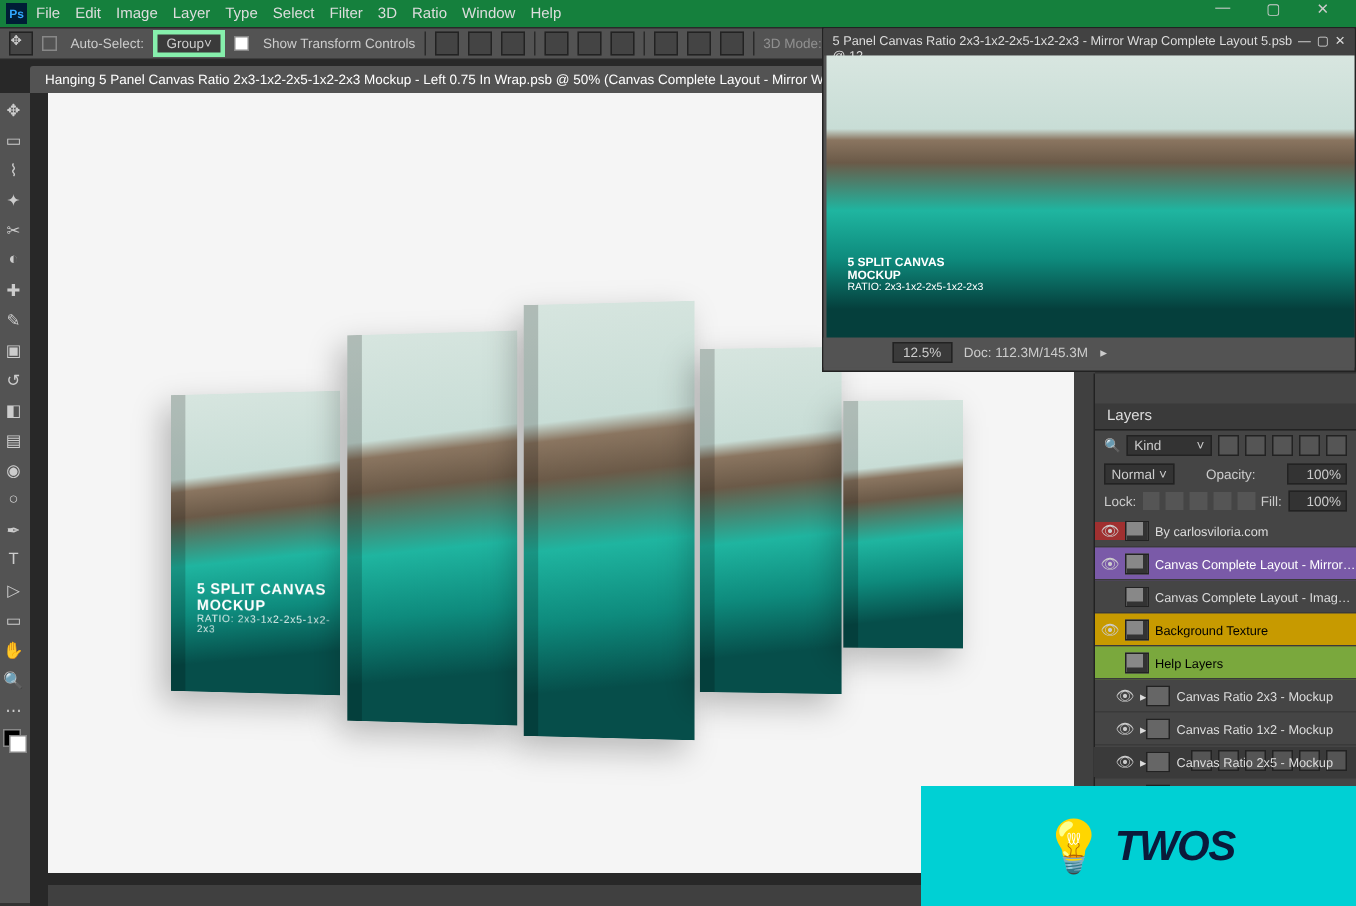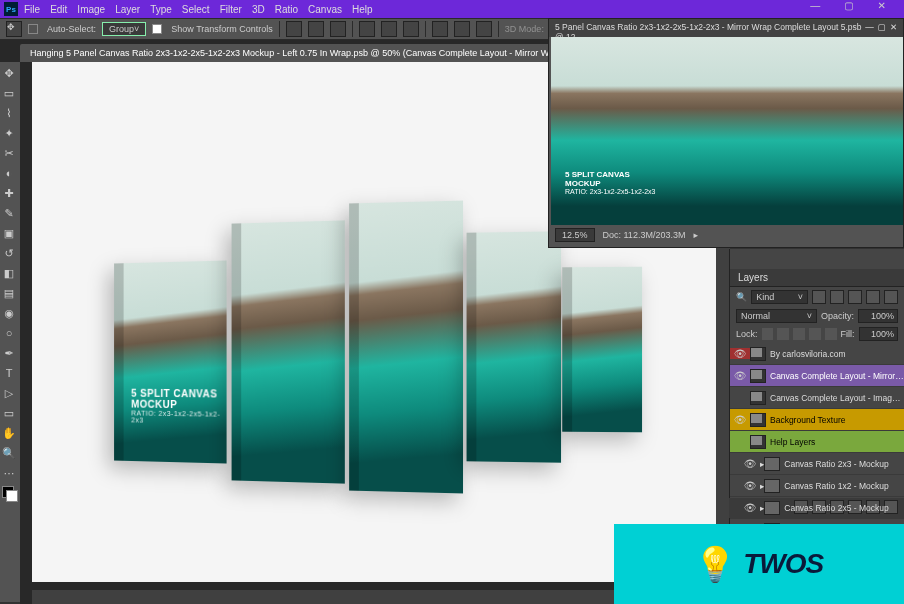--- a/index.html
+++ b/index.html
@@ -1,23 +1,23 @@
 <!DOCTYPE html>
 <html><head>
 <meta charset="utf-8">
 <style>
 * { margin: 0; padding: 0; box-sizing: border-box; font-family: "Segoe UI", Tahoma, sans-serif; }
 body { width: 904px; height: 604px; background: #323232; overflow: hidden; position: relative; }
-.menubar { height: 18px; background: #6d28d9; display: flex; align-items: center; padding: 0 4px; font-size: 10px; color: #ddd; }
+.menubar { height: 18px; background: #15803d; display: flex; align-items: center; padding: 0 4px; font-size: 10px; color: #ddd; }
 .menubar .ps-icon { width: 14px; height: 14px; background: #001e36; color: #31a8ff; font-size: 8px; font-weight: bold; display: flex; align-items: center; justify-content: center; margin-right: 6px; }
 .menubar span { margin-right: 10px; cursor: default; }
 .winctrl { position: absolute; right: 4px; top: 0; display: flex; gap: 6px; color: #ccc; font-size: 10px; }
 .winctrl span { padding: 0 4px; }
 .optbar { height: 22px; background: #535353; border-top: 1px solid #2a2a2a; border-bottom: 1px solid #2a2a2a; display: flex; align-items: center; padding: 0 6px; font-size: 9px; color: #ccc; gap: 6px; }
-.optbar .sel { background: #3a3a3a; border: 1px solid #86efac; padding: 1px 6px; display: flex; align-items: center; }
+.optbar .sel { background: #3a3a3a; border: 3px solid #86efac; padding: 1px 6px; display: flex; align-items: center; }
 .optbar .chk { width: 10px; height: 10px; border: 1px solid #888; display: inline-block; margin-right: 3px; }
 .optbar .chk.on { background: #fff; }
 .optbar .ico { width: 16px; height: 16px; background: #444; border: 1px solid #222; }
 .optbar .sep { width: 1px; height: 16px; background: #2a2a2a; }
 .tabbar { height: 22px; background: #282828; display: flex; align-items: flex-end; padding-left: 20px; font-size: 9px; }
 .tabbar .tab { background: #535353; color: #fff; padding: 4px 10px; border-top-left-radius: 2px; border-top-right-radius: 2px; }
 
 .toolbox { position: absolute; left: 0; top: 62px; width: 20px; height: 540px; background: #535353; display: flex; flex-direction: column; gap: 2px; padding: 2px 0; }
 .toolbox .t { width: 18px; height: 18px; display: flex; align-items: center; justify-content: center; color: #ccc; font-size: 11px; }
 .toolbox .sw { width: 16px; height: 12px; margin: 2px auto; position: relative; }
@@ -43,31 +43,31 @@
 .scroll-v { position:absolute; right:0; top:0; width:14px; height:520px; background:#404040; }
 
 
 .float-win { position: absolute; right: 0; top: 18px; width: 356px; height: 230px; background: #535353; border: 1px solid #222; }
 .float-win .ftab { height: 18px; background: #424242; font-size: 8.5px; color: #ddd; padding: 3px 6px; display:flex; justify-content:space-between; }
 .float-win .fctrl { display:flex; gap:4px; }
 .float-win .fcanvas { width: 352px; height: 188px; margin: 0 2px; background: linear-gradient(to bottom, #d8e6e0 0%, #c8ddd6 26%, #8a7560 30%, #6b5a48 38%, #1fb5a0 55%, #0e8b7d 72%, #053f3c 90%); position: relative; }
 .float-win .ftxt { position:absolute; left:14px; bottom:30px; color:#fff; font-size:7px; }
 .float-win .ftxt .ttl { font-weight:bold; font-size:8px; }
 .float-win .fstatus { height: 20px; background:#535353; font-size:9px; color:#ccc; display:flex; align-items:center; padding:0 6px; gap:8px; }
-.float-win .fstatus .box { background:#3a3a3a; border:1px solid #222; padding:1px 6px; }
+.float-win .fstatus .box { background:#3a3a3a; border:1px solid #222; padding:1px 6px;margin-left:40px; }
 
 
 .right-col { position:absolute; right:0; top:249px; width:175px; height:355px; background:#454545; border-left:1px solid #222; }
 .dock-icons { position:absolute; right:0; top:249px; width:175px; height:20px; background:#3a3a3a; display:flex; justify-content:flex-end; gap:4px; padding:2px 6px; }
 .dock-icons span { width:14px; height:14px; background:#555; border:1px solid #222; }
 .layers-hdr { position:absolute; top:20px; left:0; right:0; height:18px; background:#3a3a3a; color:#ddd; font-size:10px; padding:3px 8px; border-bottom:1px solid #222; }
 .filter-row { position:absolute; top:38px; left:0; right:0; height:20px; display:flex; align-items:center; gap:4px; padding:0 6px; font-size:9px; color:#ccc; }
 .filter-row .sel { background:#333; border:1px solid #222; padding:1px 4px; flex:1; display:flex; justify-content:space-between; }
 .filter-row .fico { width:14px; height:14px; background:#555; border:1px solid #222; }
-.blend-row { position:absolute; top:58px; left:0; right:0; height:18px; display:flex; align-items:center; gap:4px; padding:0 6px; font-size:9px; color:#ccc; }
+.blend-row { position:absolute; top:58px; left:0; right:0; height:18px; display:flex; align-items:center; gap:21px; padding:0 6px; font-size:9px; color:#ccc; }
 .blend-row .sel { background:#333; border:1px solid #222; padding:1px 4px; flex:1; display:flex; justify-content:space-between; }
 .blend-row .val { background:#333; border:1px solid #222; padding:1px 3px; width:40px; text-align:right; }
 .lock-row { position:absolute; top:76px; left:0; right:0; height:18px; display:flex; align-items:center; gap:4px; padding:0 6px; font-size:9px; color:#ccc; }
 .lock-row .fico { width:12px; height:12px; background:#555; }
 .lock-row .val { background:#333; border:1px solid #222; padding:1px 3px; width:40px; text-align:right; margin-left:auto; }
 .layer-list { position:absolute; top:94px; left:0; right:0; bottom:18px; overflow:hidden; }
 .layer { height:22px; display:flex; align-items:center; font-size:8.5px; color:#ddd; border-bottom:1px solid #3a3a3a; }
 .layer .eye { width:20px; text-align:center; color:#ccc; font-size:10px; }
 .layer .thumb { width:16px; height:14px; background:#888; border:1px solid #222; margin-right:4px; }
 .layer .thumb.folder { background:#666; }
@@ -96,21 +96,21 @@
   <div class="ps-icon">Ps</div>
   <span>File</span>
   <span>Edit</span>
   <span>Image</span>
   <span>Layer</span>
   <span>Type</span>
   <span>Select</span>
   <span>Filter</span>
   <span>3D</span>
   <span>Ratio</span>
-  <span>Canvas</span>
+  <span>Window</span>
   <span>Help</span>
   <div class="winctrl">
     <span>—</span>
     <span>▢</span>
     <span>✕</span>
   </div>
 </div>
 
 <div class="optbar">
   <span class="ico">✥</span>
@@ -215,21 +215,21 @@
   </div>
   <div class="fcanvas">
     <div class="ftxt">
       <div class="ttl">5 SPLIT CANVAS</div>
       <div class="ttl">MOCKUP</div>
       <div>RATIO: 2x3-1x2-2x5-1x2-2x3</div>
     </div>
   </div>
   <div class="fstatus">
     <span class="box">12.5%</span>
-    <span>Doc: 112.3M/203.3M</span>
+    <span>Doc: 112.3M/145.3M</span>
     <span>▸</span>
   </div>
 </div>
 
 <div class="right-col">
   <div class="dock-icons">
     <span></span>
     <span></span>
     <span></span>
     <span></span>

